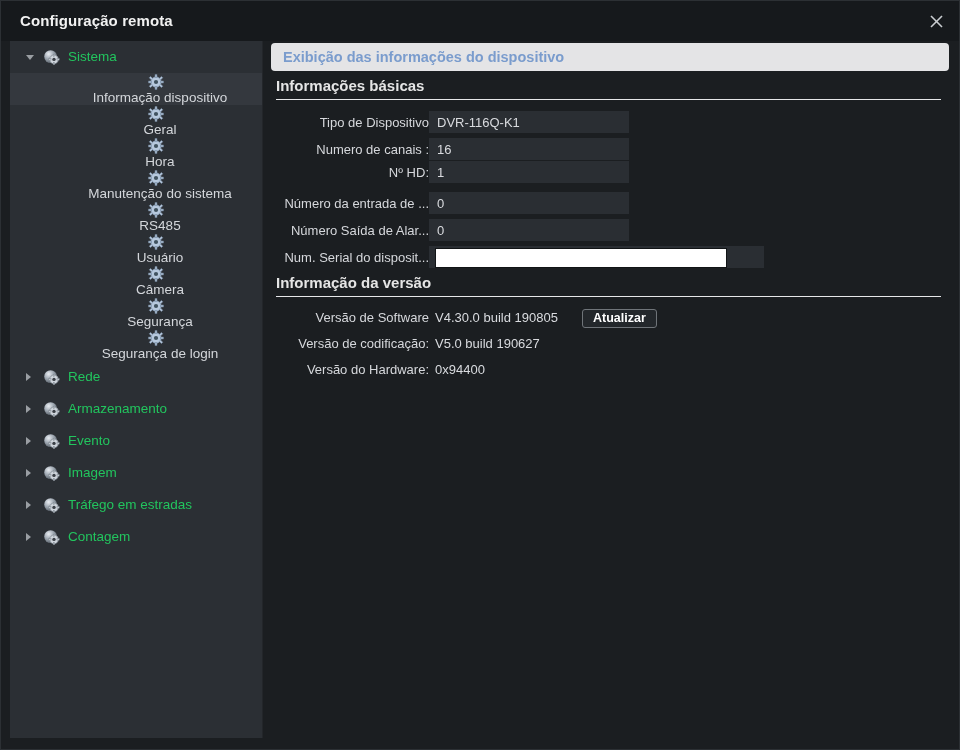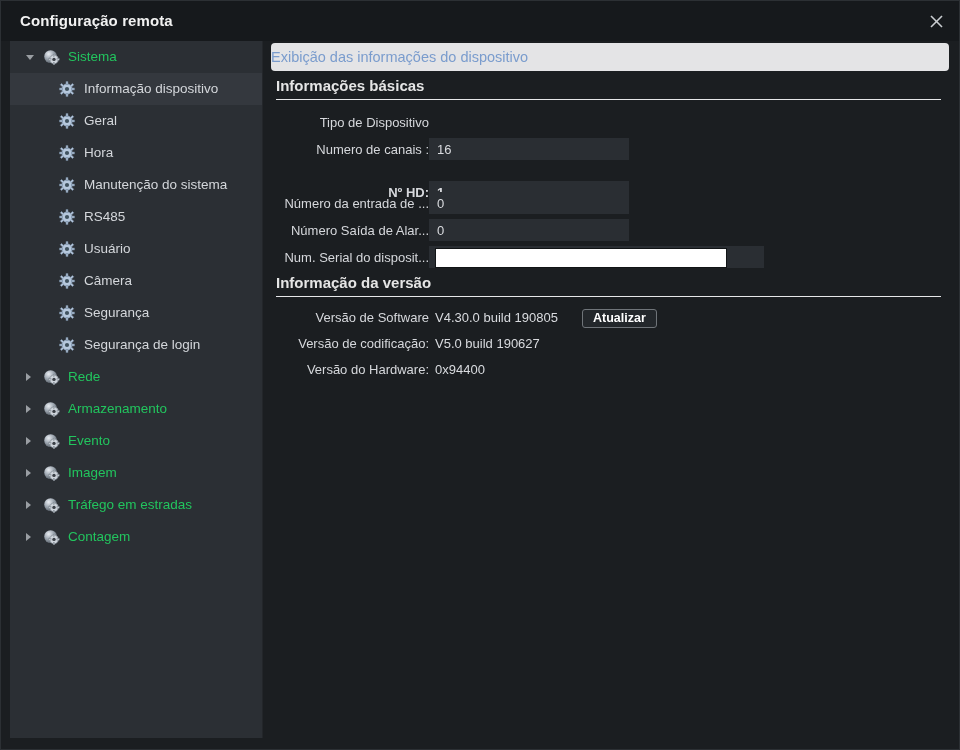--- a/index.html
+++ b/index.html
@@ -68,21 +68,21 @@
   }
   .tree-node {
     position: relative;
     height: 32px;
     display: flex;
     align-items: center;
     cursor: pointer;
     white-space: nowrap;
   }
   .tree-node.root { padding-left: 16px; }
-  .tree-node.child { padding-left: 48px; }
+  .tree-node.child { padding-left: 48px; flex-direction: column; }
   .tree-node.selected { background: #34383e; }
 
   .twisty {
     width: 16px;
     height: 32px;
     display: flex;
     align-items: center;
     justify-content: flex-start;
     flex: 0 0 16px;
   }
@@ -134,22 +134,23 @@
     top: 2px;
     width: 678px;
     height: 28px;
     background: #e4e4e6;
     border-radius: 4px;
     box-sizing: border-box;
     display: flex;
     align-items: center;
   }
   #panel-header-text {
+    padding-left: 12px;
     font-size: 14.5px;
-    font-weight: normal;
+    font-weight: bold;
     color: #7a9ccd;
   }
 
   .section-title {
     position: absolute;
     left: 13px;
     font-size: 15px;
     font-weight: bold;
     color: #e5e5e5;
   }
@@ -620,26 +621,27 @@
     <div id="panel-header">
       <span id="panel-header-text">Exibição das informações do dispositivo</span>
     </div>
 
     <div class="section-title" style="top:36px;">Informações básicas</div>
     <div class="section-rule" style="top:58px;"></div>
 
     <div id="basic-fields">
         <div class="form-row" style="top: 70px;">
           <div class="form-label">Tipo de Dispositivo</div>
+          <div class="form-value">DVR-116Q-K1</div>
         </div>
         <div class="form-row" style="top: 97px;">
           <div class="form-label">Numero de canais :</div>
           <div class="form-value">16</div>
         </div>
-        <div class="form-row" style="top: 140px; font-weight: bold;">
+        <div class="form-row" style="top: 120px;">
           <div class="form-label">Nº HD:</div>
           <div class="form-value">1</div>
         </div>
         <div class="form-row" style="top: 151px;">
           <div class="form-label">Número da entrada de ...</div>
           <div class="form-value">0</div>
         </div>
         <div class="form-row" style="top: 178px;">
           <div class="form-label">Número Saída de Alar...</div>
           <div class="form-value">0</div>

